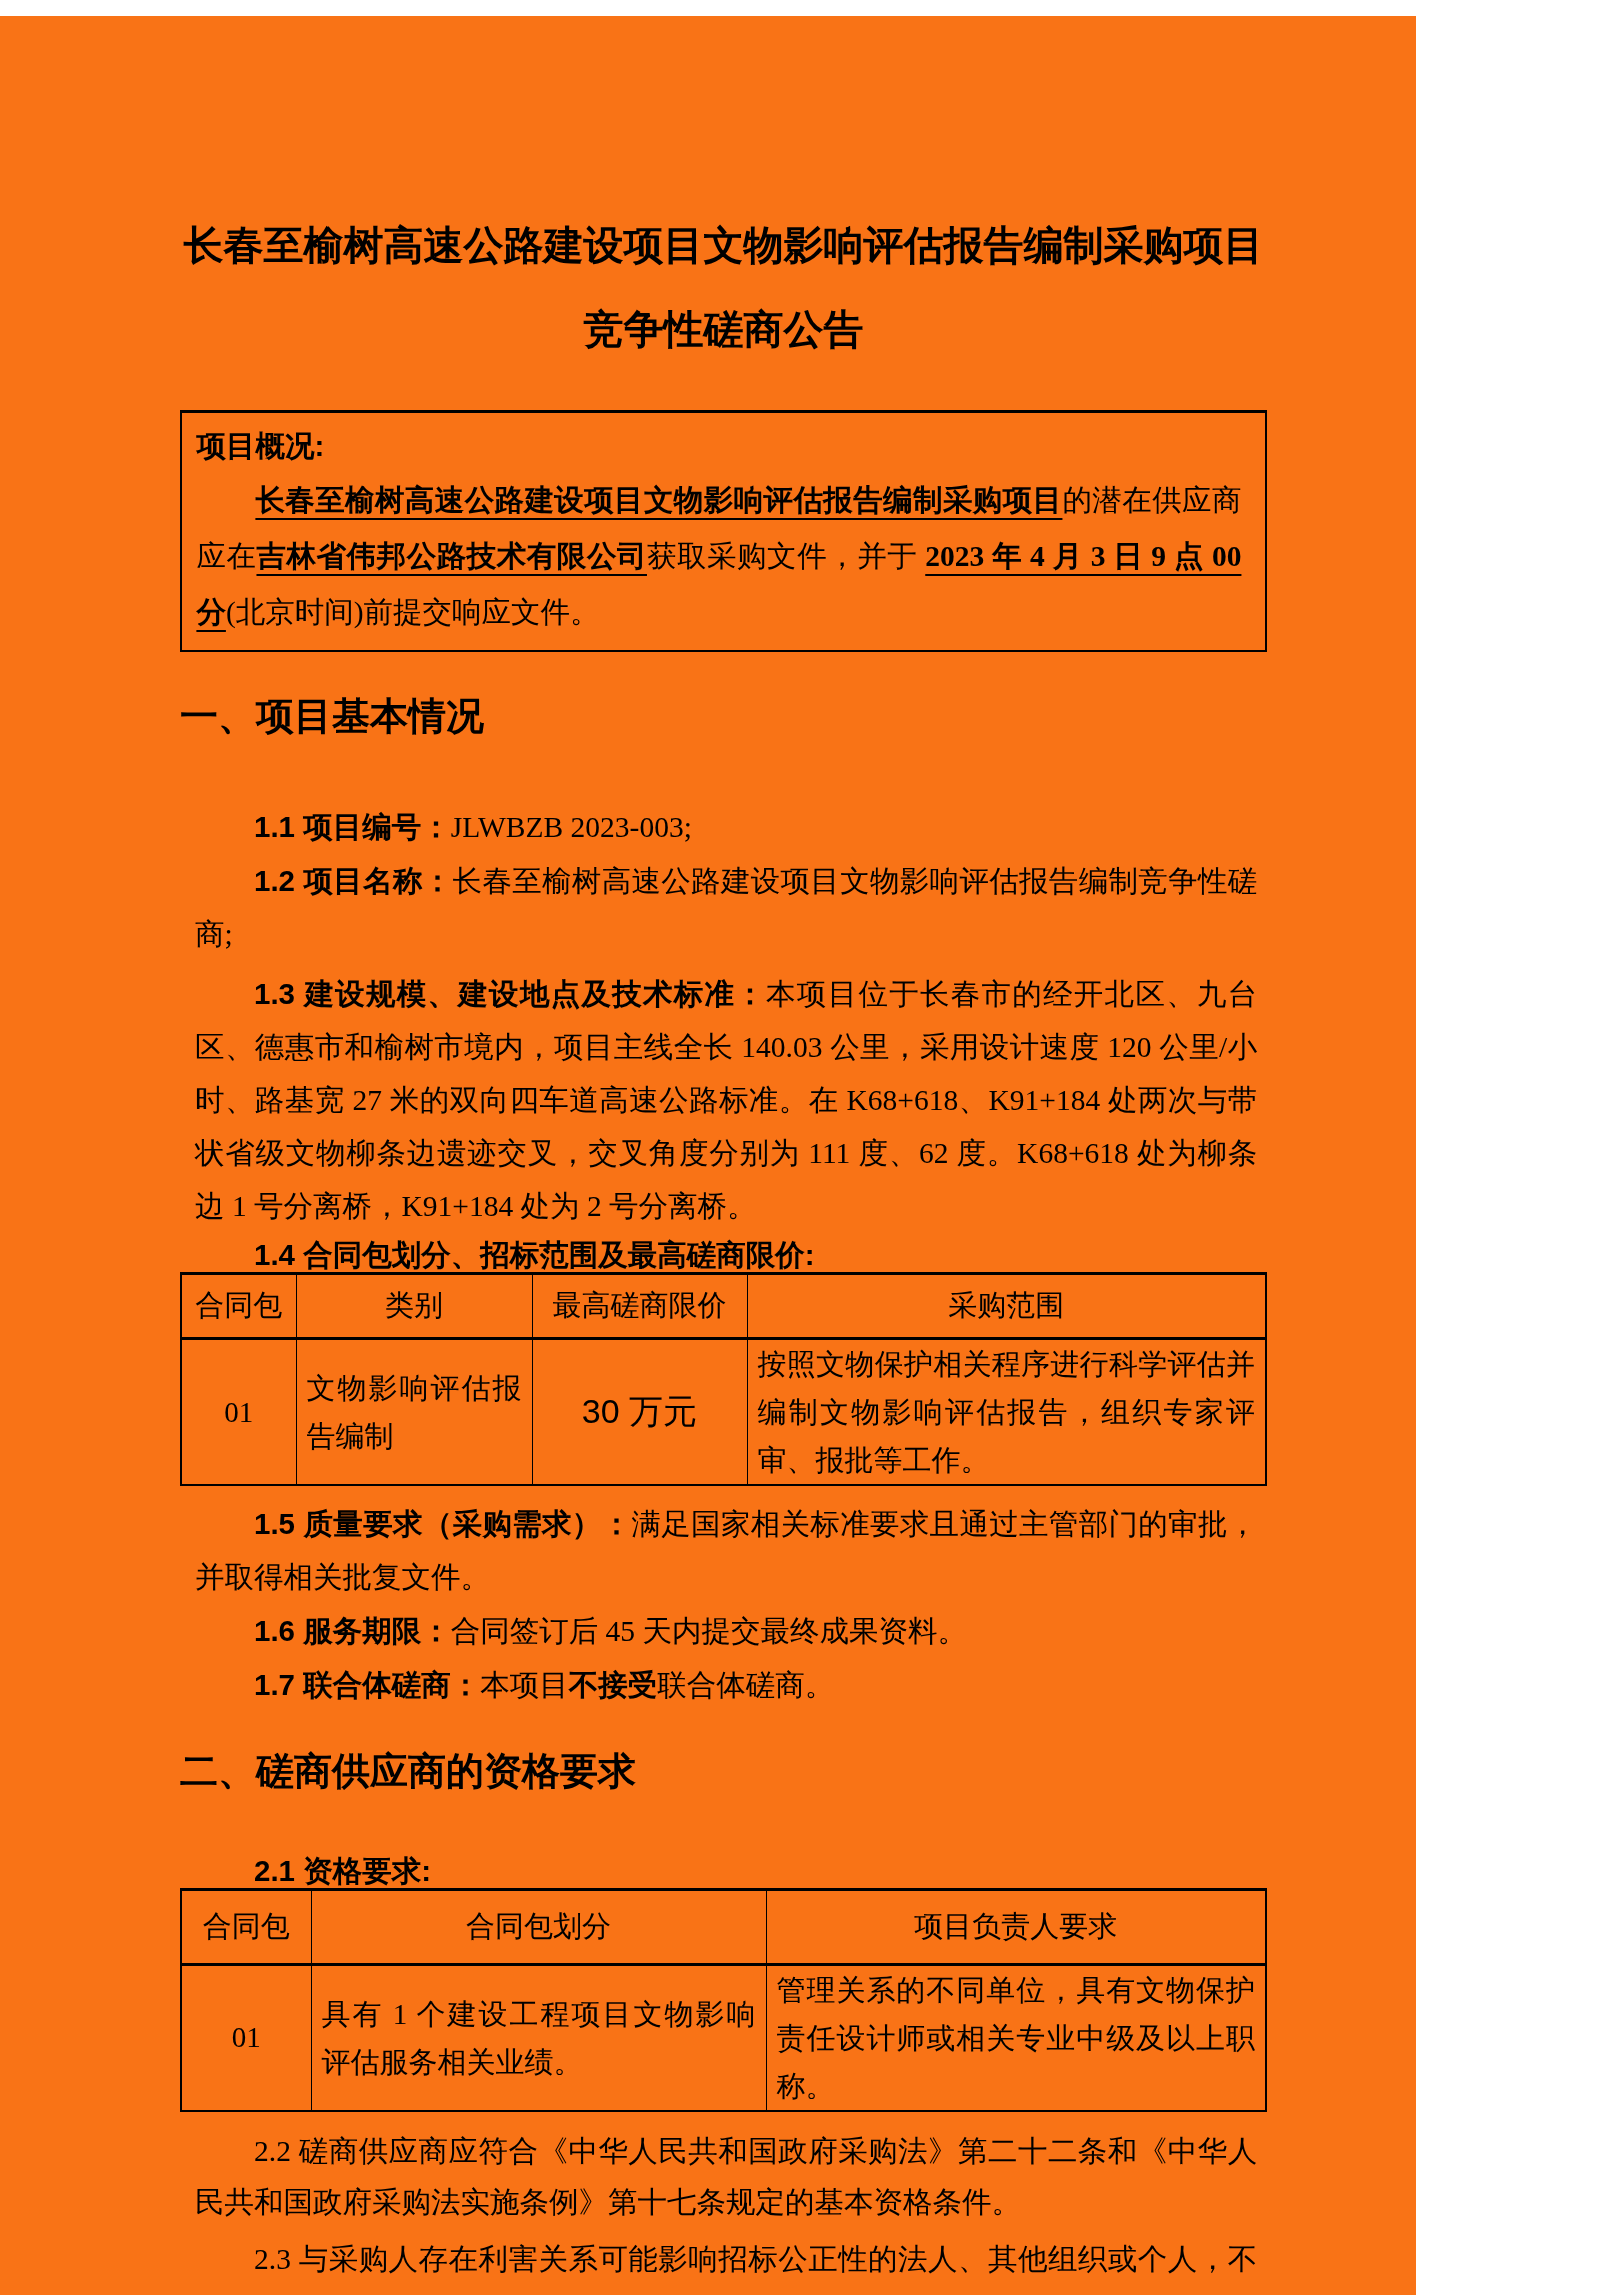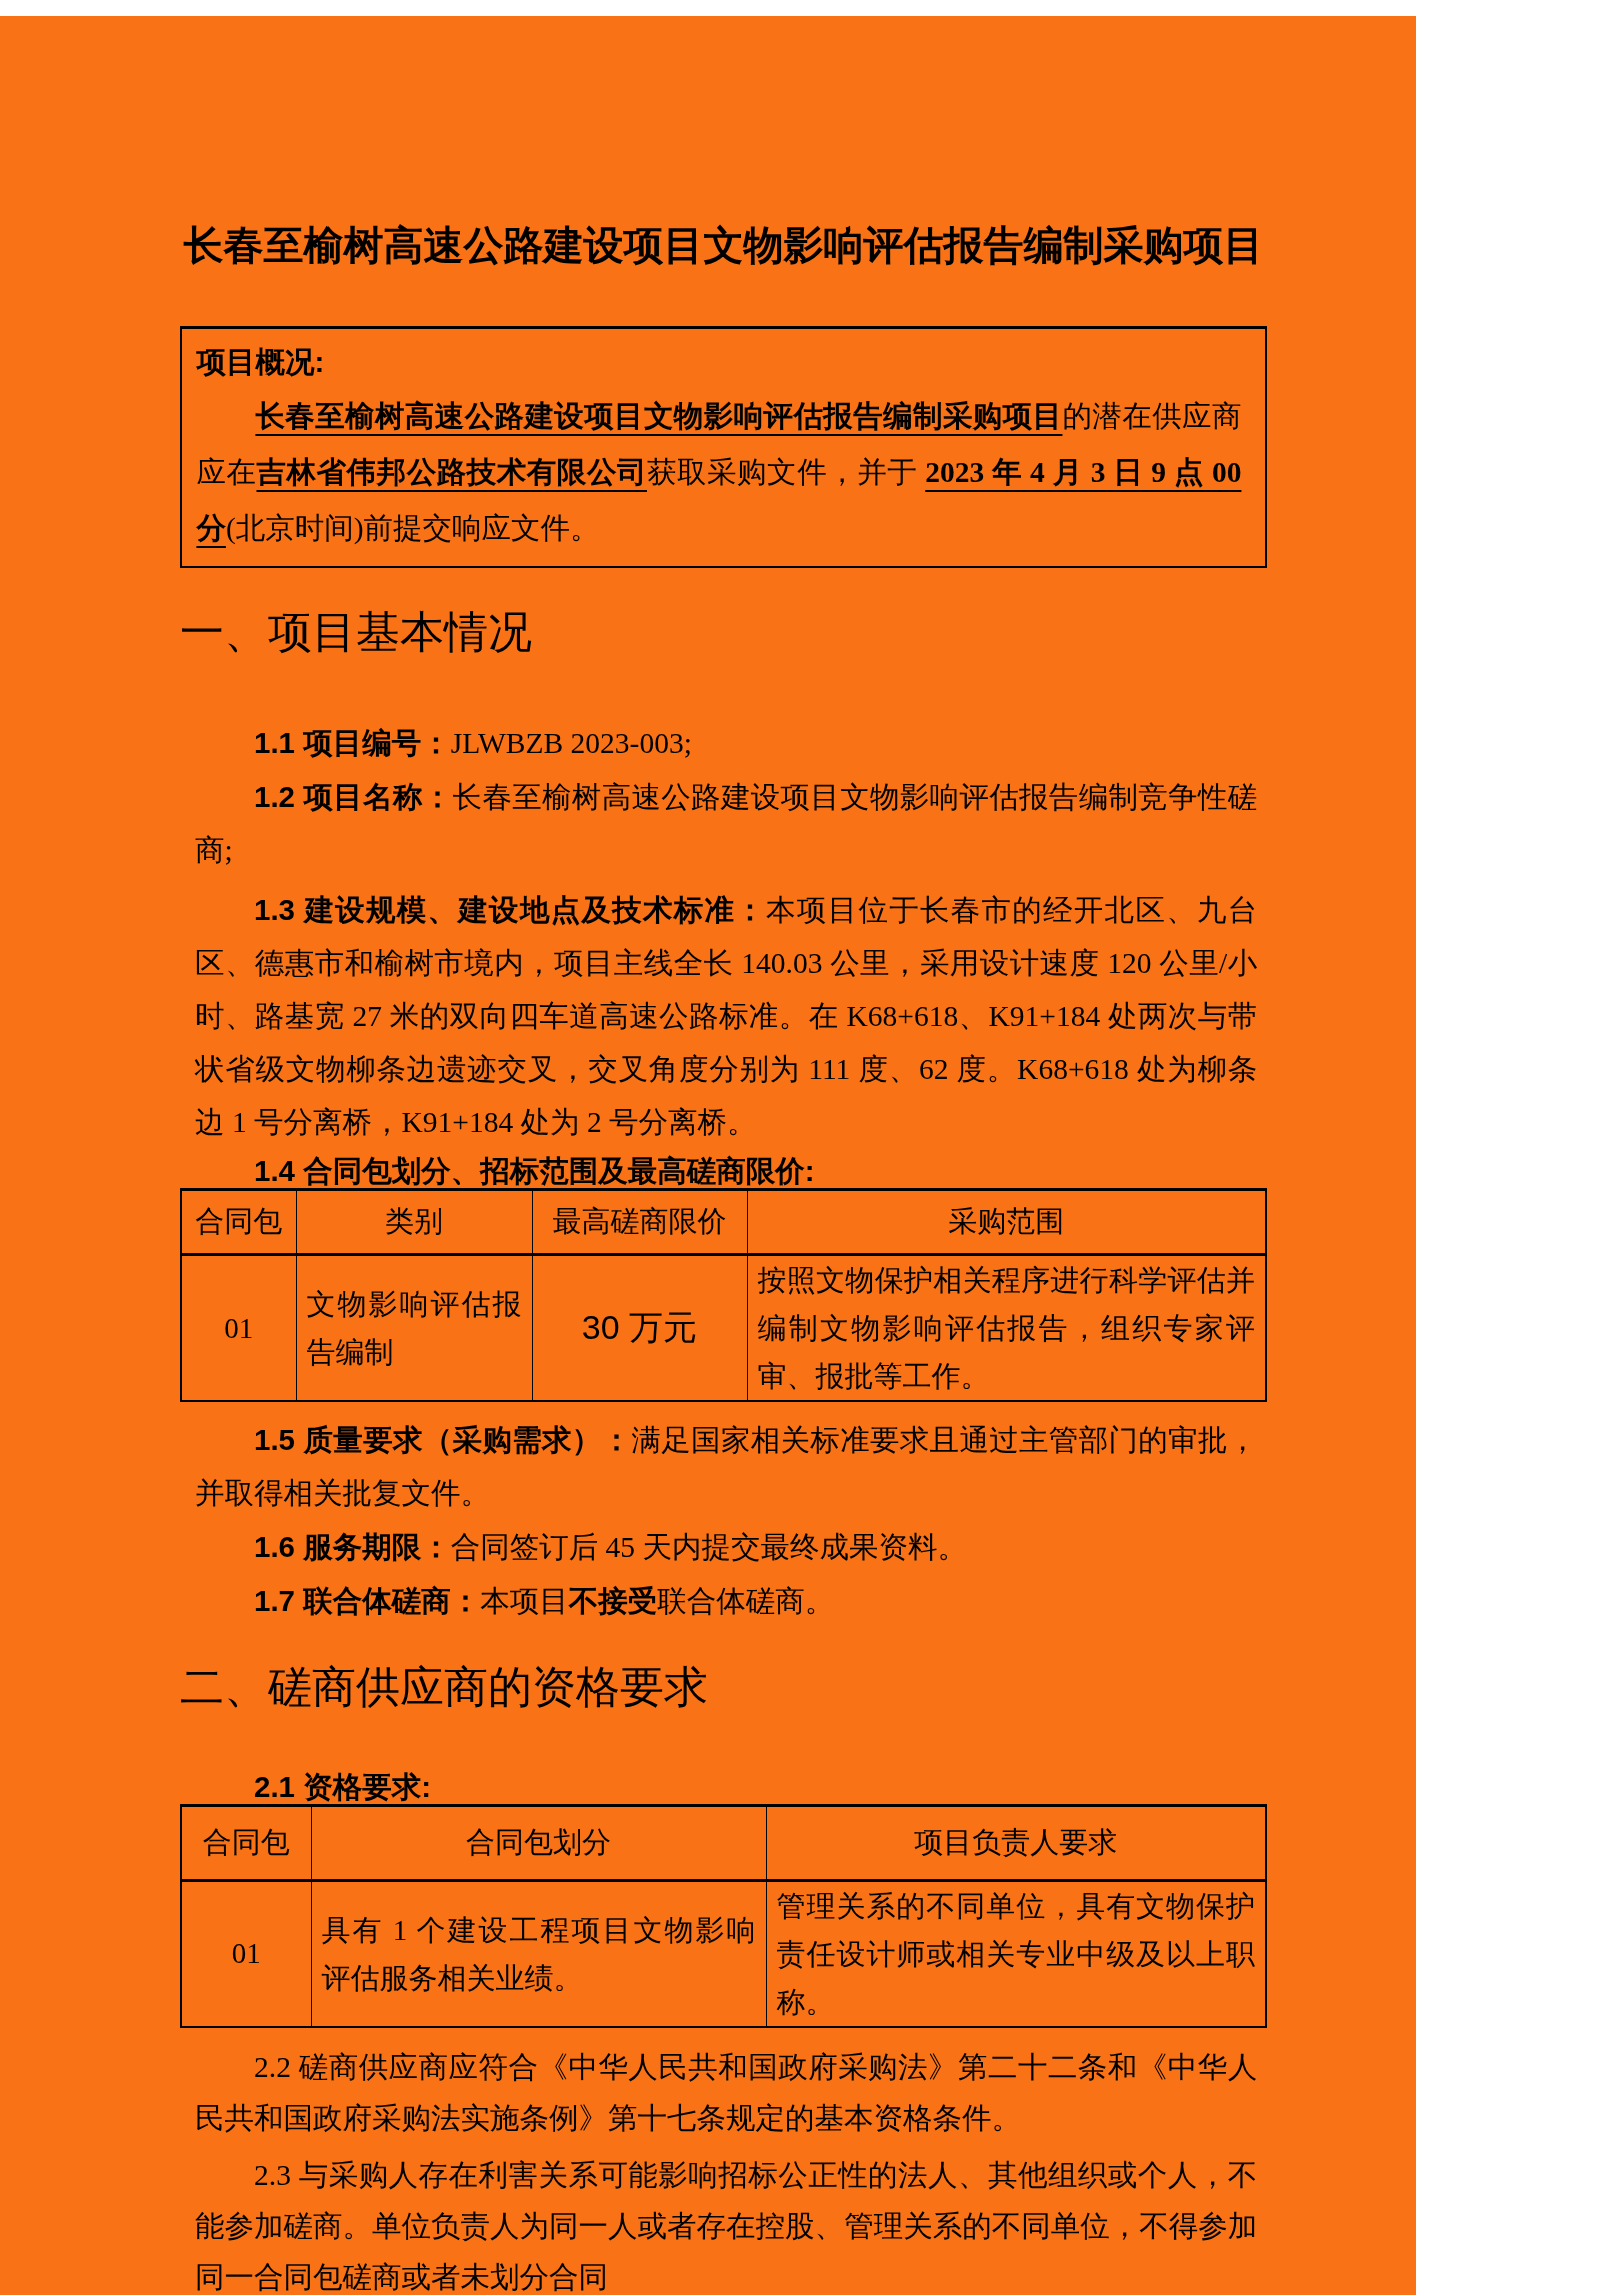--- a/index.html
+++ b/index.html
@@ -20,22 +20,22 @@
   .doc-title .tline{ line-height:84px; height:84px; }
   
   .ov-box{ margin-top:39px; border:2px solid #000; border-top-width:3.3px;
     padding:15.7px 23.6px 10.5px 14.4px; }
   .ov-label{ font-family:"Liberation Sans","DejaVu Sans",sans-serif; font-weight:700;
     font-size:29.5px; line-height:34px; }
   .ov-para{ margin:9.2px 0 0 0; line-height:56px; text-indent:59px; text-align:justify; }
   .b{ font-weight:700; }
   .u{ text-decoration:underline; text-decoration-thickness:2px; text-underline-offset:7.9px; }
   
-  .sec-h{ font-family:"Liberation Sans","DejaVu Sans",sans-serif; font-weight:400;
-    font-size:44px; line-height:42px; margin:0; }
+  .sec-h{ font-family:"Liberation Sans","DejaVu Sans",sans-serif; font-weight:700;
+    font-size:38px; line-height:42px; margin:0; }
   .sec-h.s1{ margin-top:43px; }
   .sec-h.s2{ margin-top:38px; }
   .sub-h{ font-family:"Liberation Sans","DejaVu Sans",sans-serif; font-weight:700;
     font-size:29.5px; line-height:34px; margin:0 0 0 15px; text-indent:59px; }
   .sub-h.h14{ margin-top:5.2px; }
   .sub-h.h21{ margin-top:62px; }
   
   p.item{ margin:0 9.8px 0 15px; line-height:53px; text-indent:59px; text-align:justify; }
   p.item .lbl{ font-family:"Liberation Sans","DejaVu Sans",sans-serif; font-weight:700; }
   p.i11{ margin-top:63px; }
@@ -64,20 +64,21 @@
   table.t2 col.c1{width:130px;} table.t2 col.c2{width:455px;} table.t2 col.c3{width:auto;}
   table.doc{ margin-left:0; }
 </style>
 </head>
 <body>
 
 <div class="page">
 
   <div class="doc-title">
     <div class="tline">长春至榆树高速公路建设项目文物影响评估报告编制采购项目</div>
+    <div class="tline">竞争性磋商公告</div>
   </div>
 
   <div class="ov-box">
     <div class="ov-label">项目概况:</div>
     <p class="ov-para"><span class="b u">长春至榆树高速公路建设项目文物影响评估报告编制采购项目</span><span>的潜在供应商应在</span><span class="b u">吉林省伟邦公路技术有限公司</span><span>获取采购文件，并于 </span><span class="b u">2023 年 4 月 3 日 9 点 00 分</span><span>(北京时间)前提交响应文件。</span></p>
   </div>
 
   <h2 class="sec-h s1">一、项目基本情况</h2>
 
   <p class="item i11"><span class="lbl">1.1 项目编号：</span><span>JLWBZB 2023-003;</span></p>

